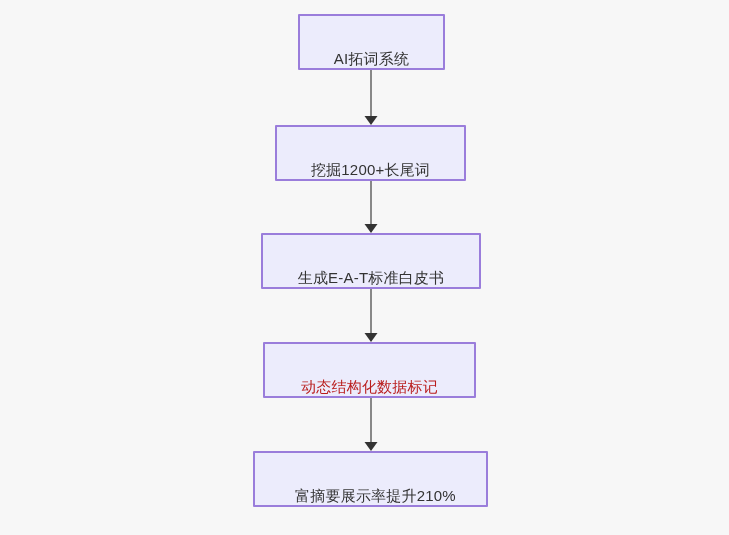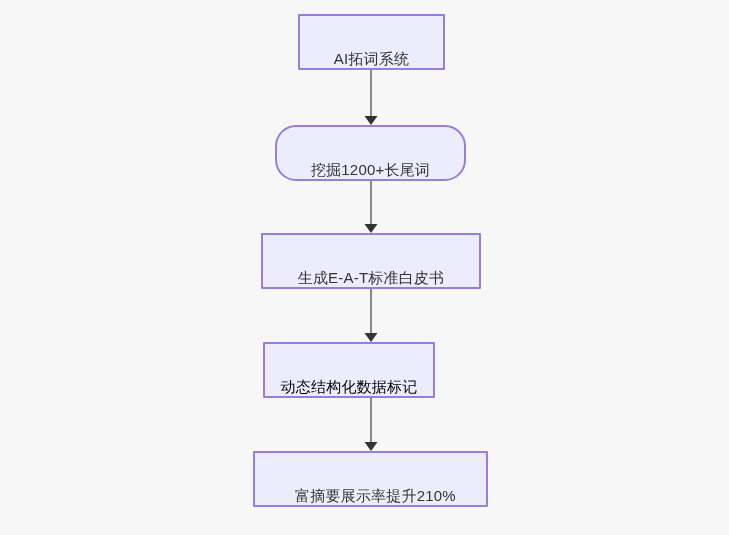--- a/index.html
+++ b/index.html
@@ -72,25 +72,25 @@
     </div>
     <div class="edge" style="left: 359px; top: 397px; height: 54px;">
       <svg width="24" height="54" viewBox="0 0 24 54">
         <line x1="12" y1="0" x2="12" y2="47" stroke="#888888" stroke-width="2"></line>
         <polygon points="12,54 5.5,45 18.5,45" fill="#333333"></polygon>
       </svg>
     </div>
     <div class="node" style="left: 298px; top: 14px; width: 147px; background: rgb(236, 236, 252); border-color: rgb(154, 125, 219); color: rgb(51, 51, 51);">
       <span class="node-label">AI拓词系统</span>
     </div>
-    <div class="node" style="left: 275px; top: 125px; width: 191px; background: rgb(236, 236, 252); border-color: rgb(154, 125, 219); color: rgb(51, 51, 51); border-radius: 21px;">
+    <div class="node" style="left: 275px; top: 125px; width: 191px; background: rgb(236, 236, 252); border-color: rgb(154, 125, 219); color: rgb(51, 51, 51);">
       <span class="node-label">挖掘1200+长尾词</span>
     </div>
     <div class="node" style="left: 261px; top: 233px; width: 220px; background: rgb(236, 236, 252); border-color: rgb(154, 125, 219); color: rgb(51, 51, 51);">
       <span class="node-label">生成E-A-T标准白皮书</span>
     </div>
-    <div class="node" style="left: 263px; top: 342px; width: 172px; background: rgb(236, 236, 252); border-color: rgb(154, 125, 219); color: #000000;">
+    <div class="node" style="left: 263px; top: 342px; width: 213px; background: rgb(236, 236, 252); border-color: rgb(154, 125, 219); color: #b91c1c;">
       <span class="node-label">动态结构化数据标记</span>
     </div>
     <div class="node" style="left: 253px; top: 451px; width: 235px; background: rgb(236, 236, 252); border-color: rgb(154, 125, 219); color: rgb(51, 51, 51); padding-left: 10px;">
       <span class="node-label">富摘要展示率提升210%</span>
     </div>
   </div>
 
 </body></html>

